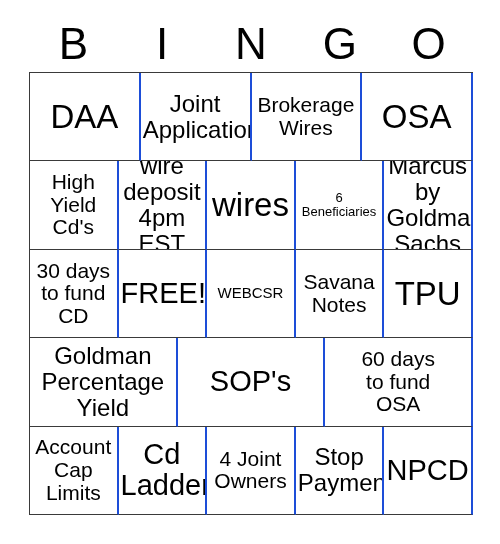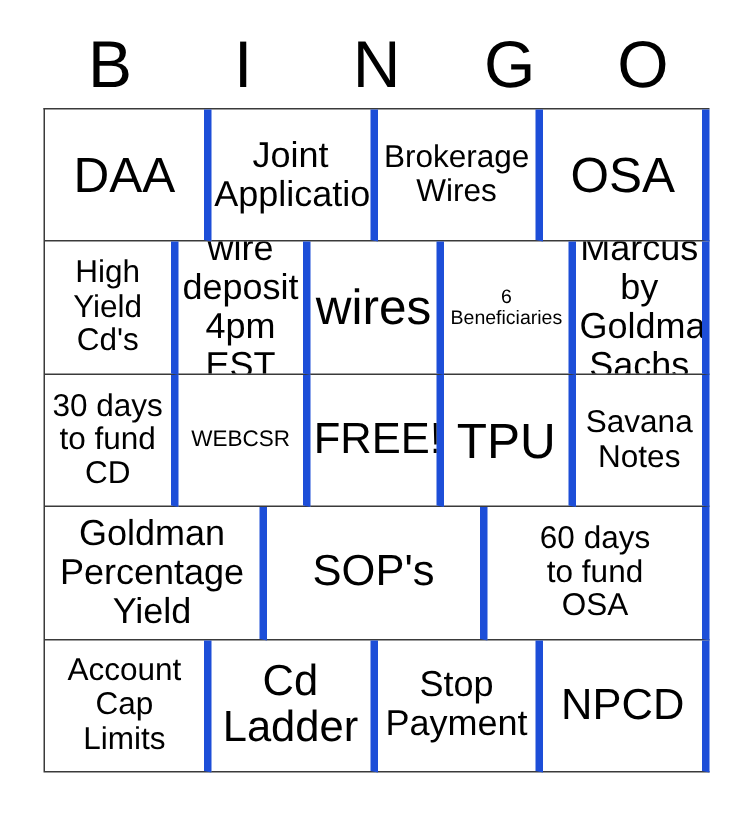--- a/index.html
+++ b/index.html
@@ -53,21 +53,21 @@
     flex-direction: column;
   }
   .grid-row {
     flex: 1 1 0;
     display: flex;
     min-height: 0;
   }
   .cell {
     flex: 1 1 0;
     min-width: 0;
-    border-right: 5px solid #1d4ed8;
+    border-right: 2px solid #1d4ed8;
     border-bottom: 1px solid #3a3a3a;
     box-sizing: border-box;
     display: flex;
     align-items: center;
     justify-content: flex-start;
     text-align: center;
     padding: 1px 2px;
     overflow: hidden;
   }
   .cell-text {
@@ -140,32 +140,32 @@
 Sachs</span>
         </div>
     </div>
 
     <div class="grid-row">
       <div class="cell fs-lg">
           <span class="cell-text">30 days
 to fund
 CD</span>
         </div>
+      <div class="cell fs-xl">
+          <span class="cell-text">FREE!</span>
+        </div>
       <div class="cell fs-sm">
           <span class="cell-text">WEBCSR</span>
         </div>
-      <div class="cell fs-xl">
-          <span class="cell-text">FREE!</span>
-        </div>
-      <div class="cell fs-xxl">
-          <span class="cell-text">TPU</span>
-        </div>
       <div class="cell fs-lg">
           <span class="cell-text">Savana
 Notes</span>
+        </div>
+      <div class="cell fs-xxl">
+          <span class="cell-text">TPU</span>
         </div>
     </div>
 
     <div class="grid-row">
       <div class="cell fs-md">
           <span class="cell-text">Goldman
 Percentage
 Yield</span>
         </div>
       <div class="cell fs-xl">
@@ -181,20 +181,24 @@
     <div class="grid-row">
       <div class="cell fs-lg">
           <span class="cell-text">Account
 Cap
 Limits</span>
         </div>
       <div class="cell fs-xl">
           <span class="cell-text">Cd
 Ladder</span>
         </div>
+      <div class="cell fs-lg">
+          <span class="cell-text">4 Joint
+Owners</span>
+        </div>
       <div class="cell fs-md">
           <span class="cell-text">Stop
 Payment</span>
         </div>
       <div class="cell fs-xl">
           <span class="cell-text">NPCD</span>
         </div>
     </div>
 
   </div>

